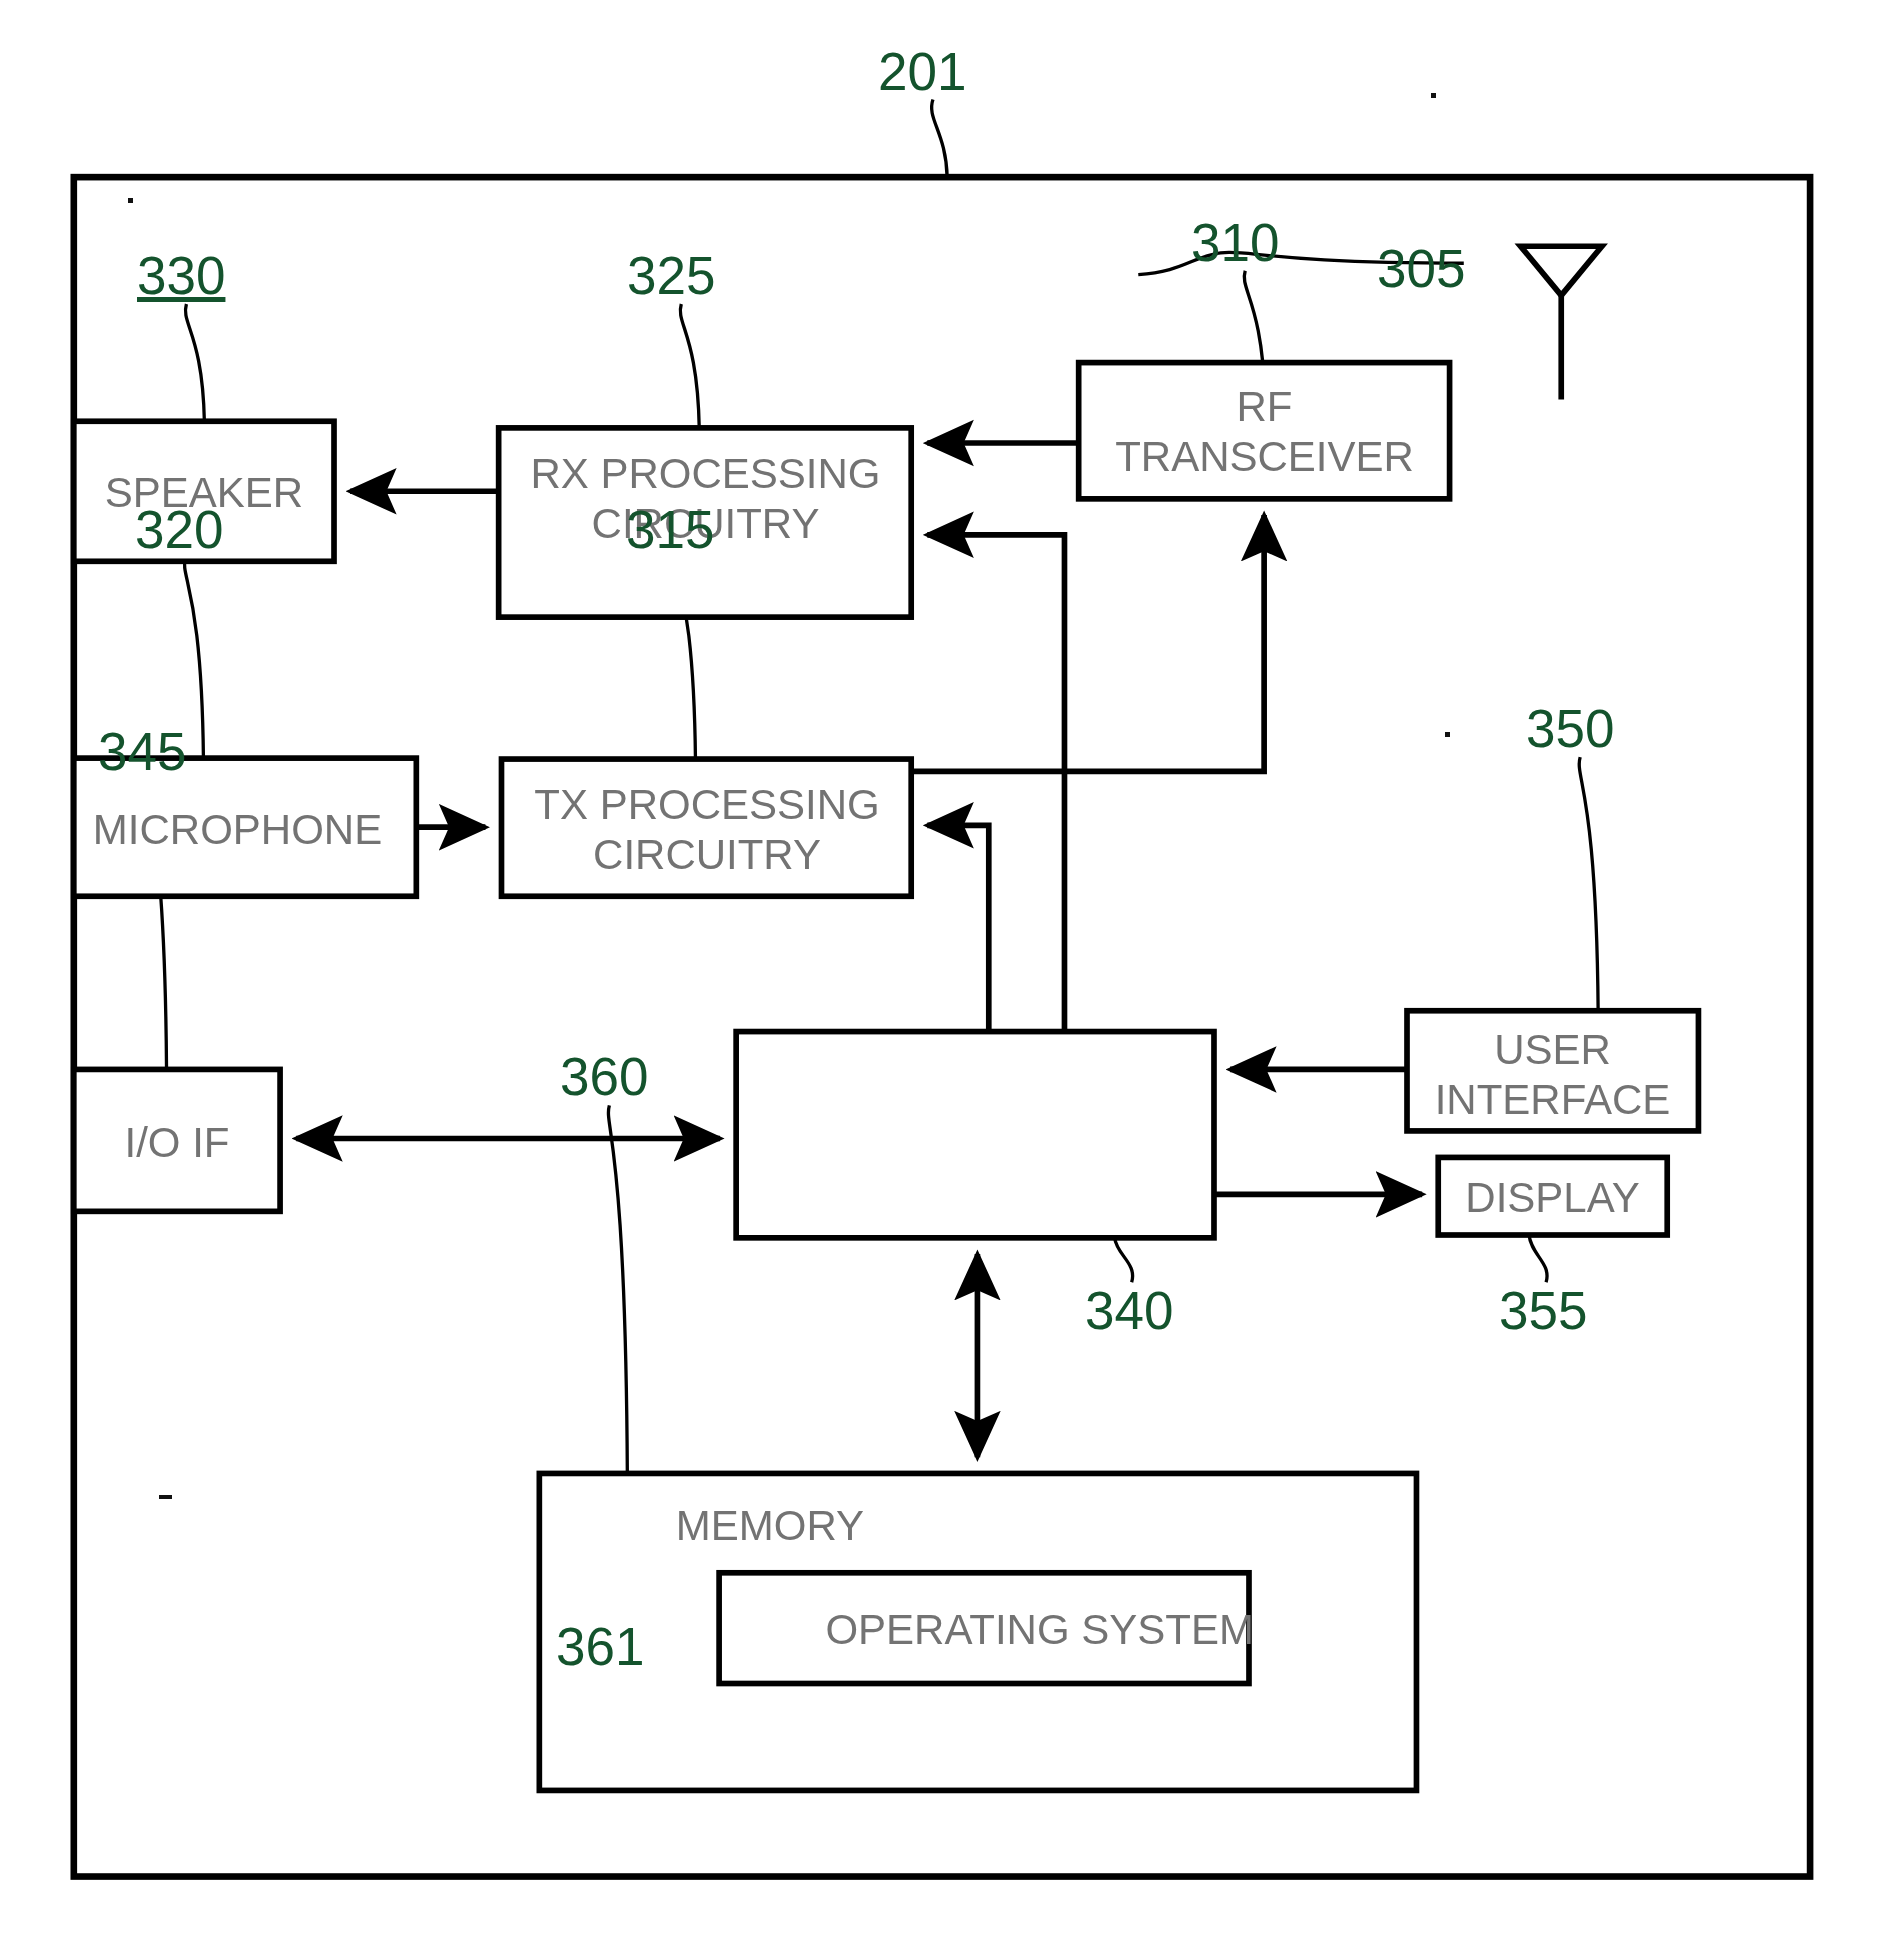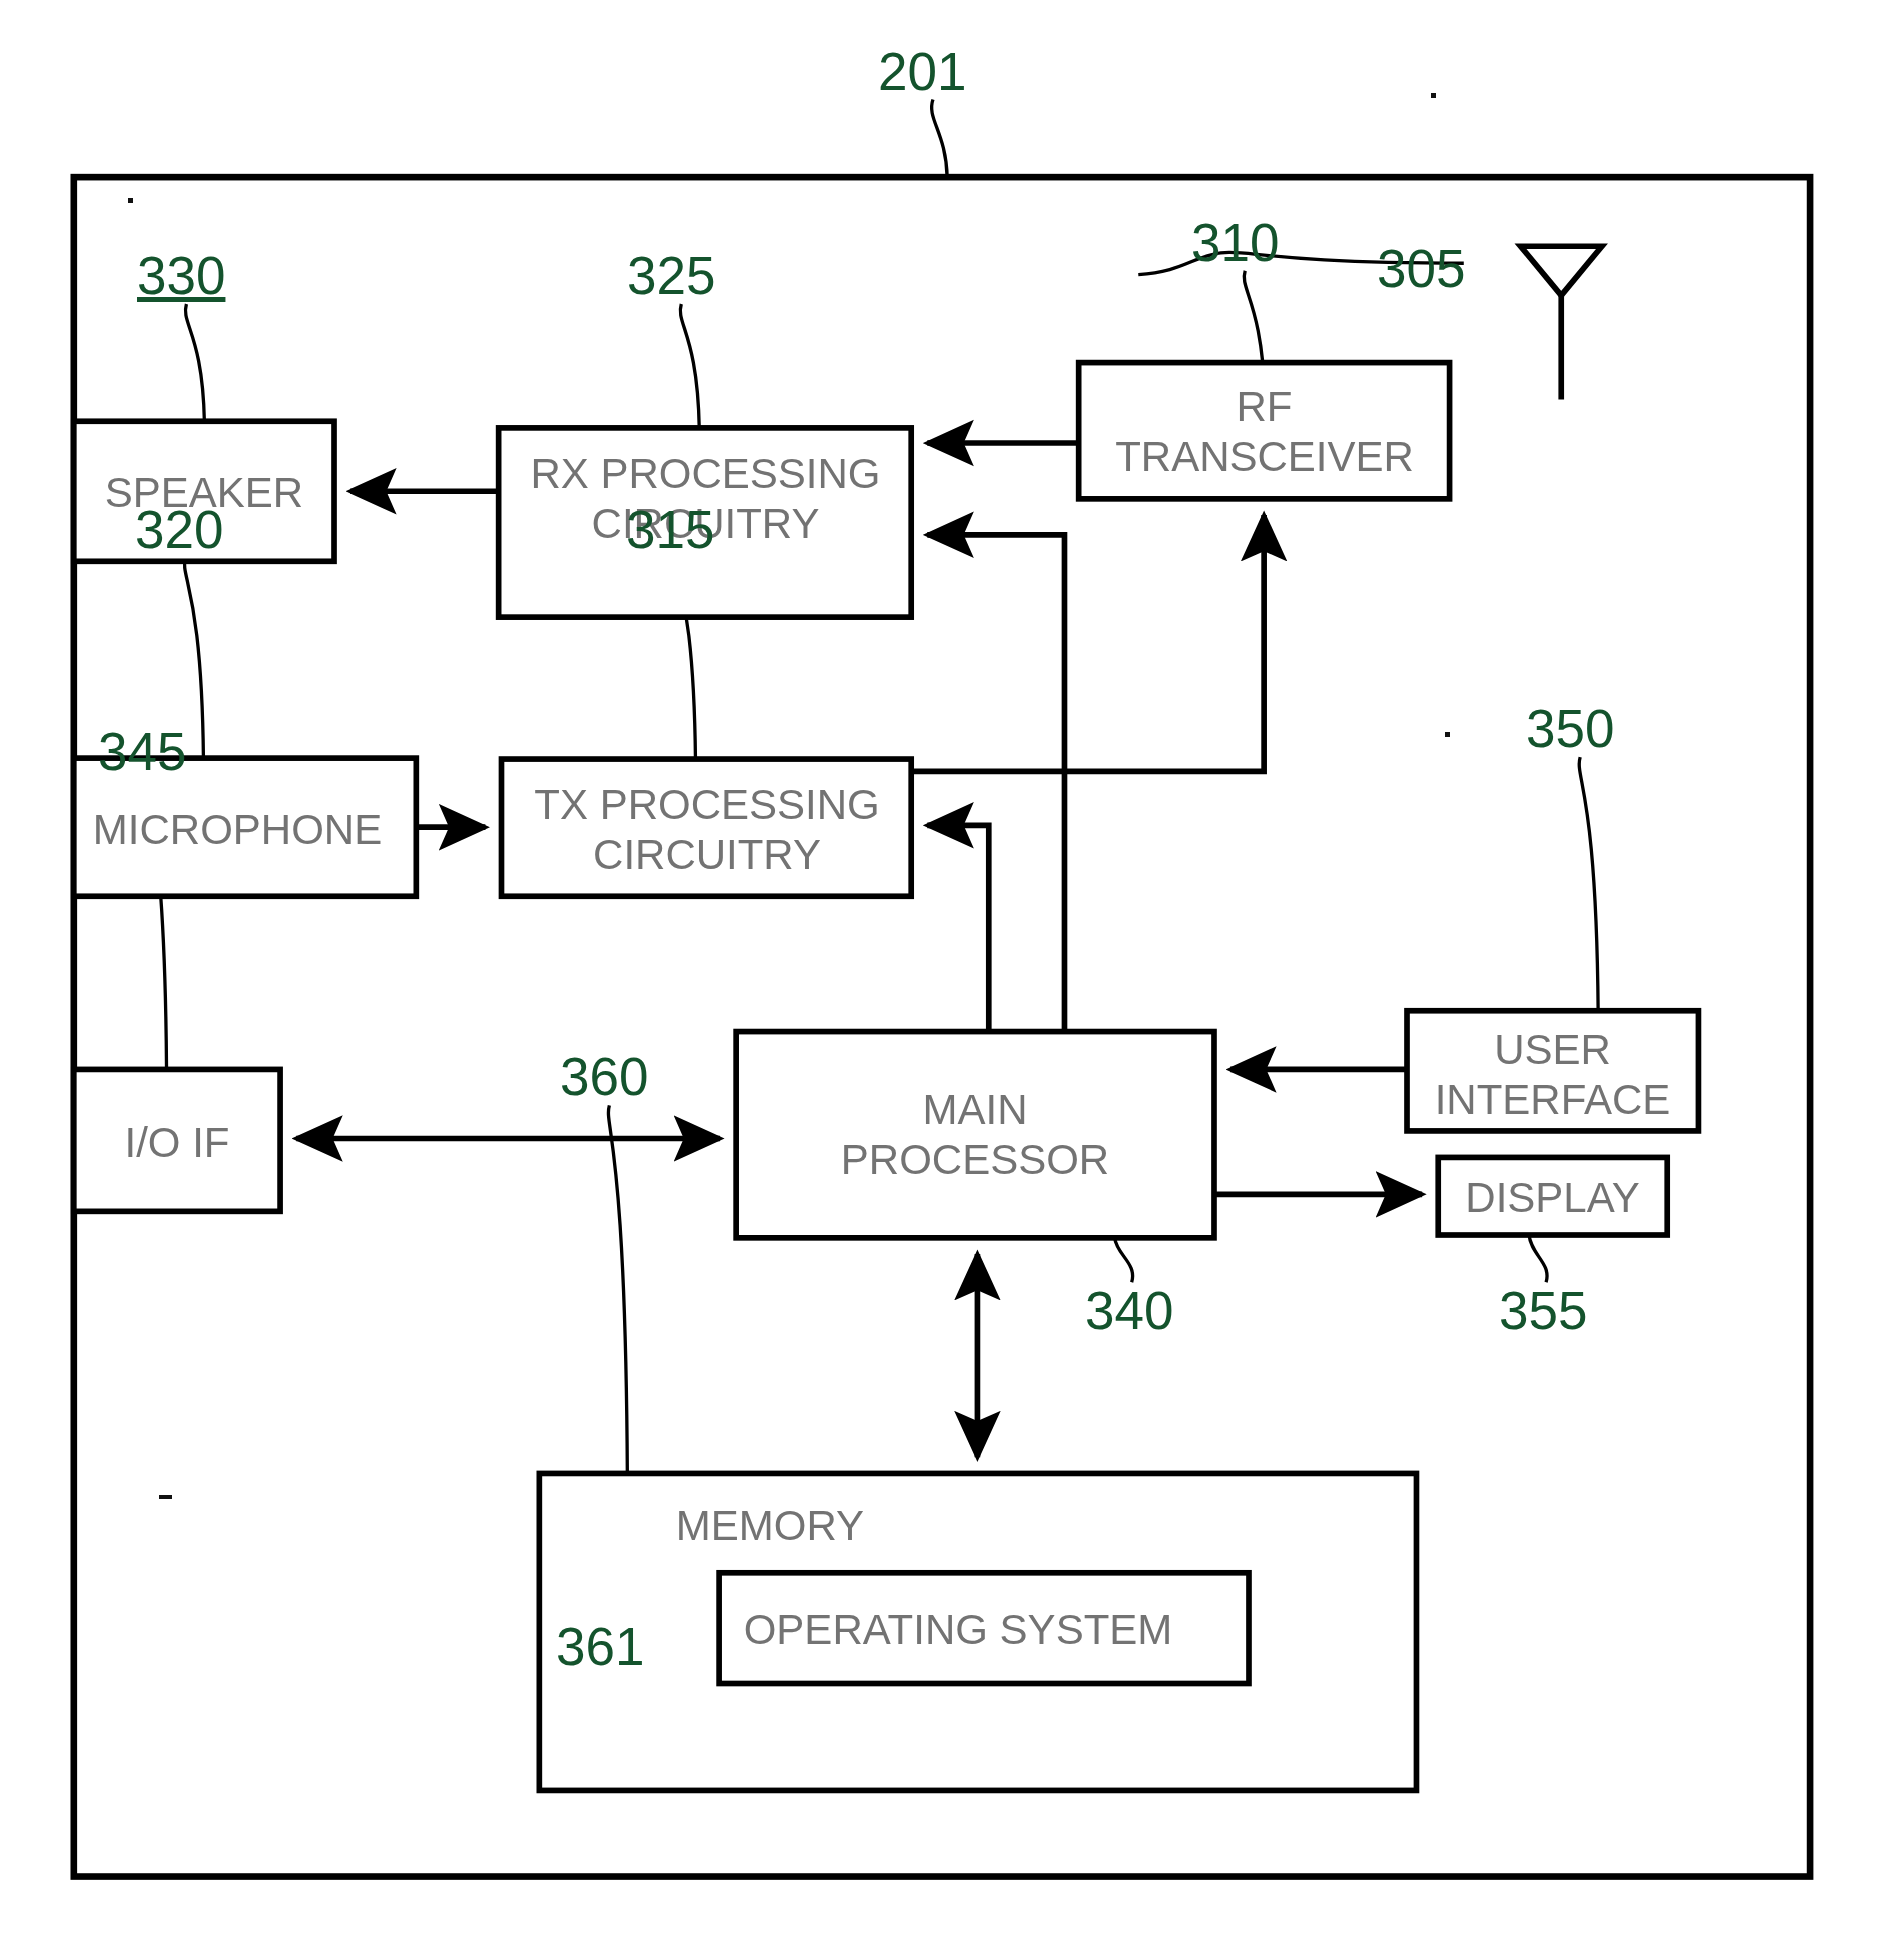--- a/index.html
+++ b/index.html
@@ -156,31 +156,29 @@
   <div class="box-label" style="left:1079px; top:382px; width:371px;">RF
 TRANSCEIVER</div>
 
   <div class="box-label" style="left:66px; top:805px; width:343px;">MICROPHONE</div>
 
   <div class="box-label" style="left:502px; top:780px; width:410px;">TX PROCESSING
 CIRCUITRY</div>
 
   <div class="box-label" style="left:74px; top:1118px; width:206px;">I/O IF</div>
 
-  <div class="box-label" style="left:736px; top:1085px; width:478px;">MAIN
-PROCESSOR</div>
 
   <div class="box-label" style="left:1407px; top:1025px; width:291px;">USER
 INTERFACE</div>
 
   <div class="box-label" style="left:1438px; top:1173px; width:229px;">DISPLAY</div>
 
   <div class="box-label" style="left:580px; top:1501px; width:284px; text-align:right;">MEMORY</div>
 
-  <div class="box-label" style="left:693px; top:1605px; width:530px;">OPERATING SYSTEM</div>
+  <div class="box-label" style="left:724px; top:1605px; width:530px;text-align:right;">OPERATING SYSTEM</div>
 
   <div class="ref-num" style="left:878px; top:45px;">201</div>
 
   <div class="ref-num" style="left:1191px; top:216px;">310</div>
 
   <div class="ref-num" style="left:1377px; top:242px;">305</div>
 
   <div class="ref-num" style="left:137px; top:249px;text-decoration:underline;">330</div>
 
   <div class="ref-num" style="left:627px; top:249px;">325</div>

